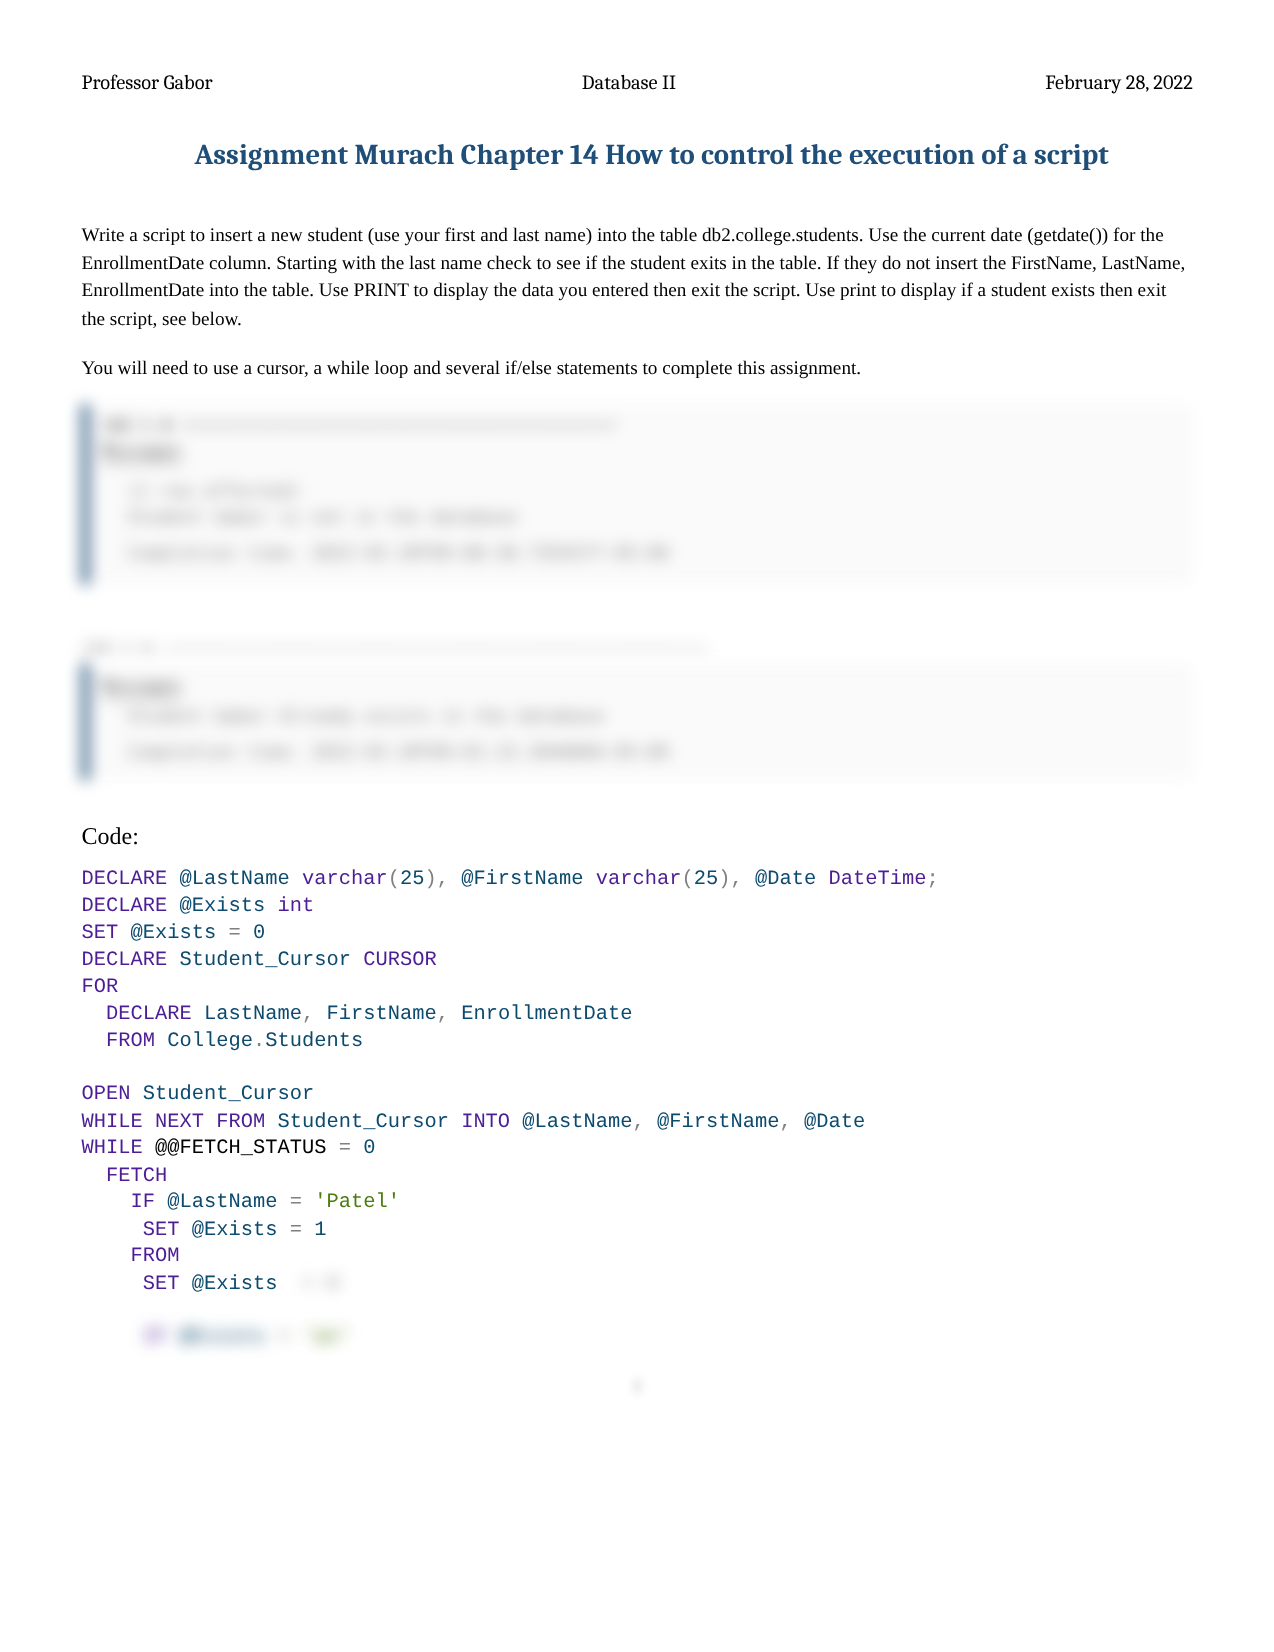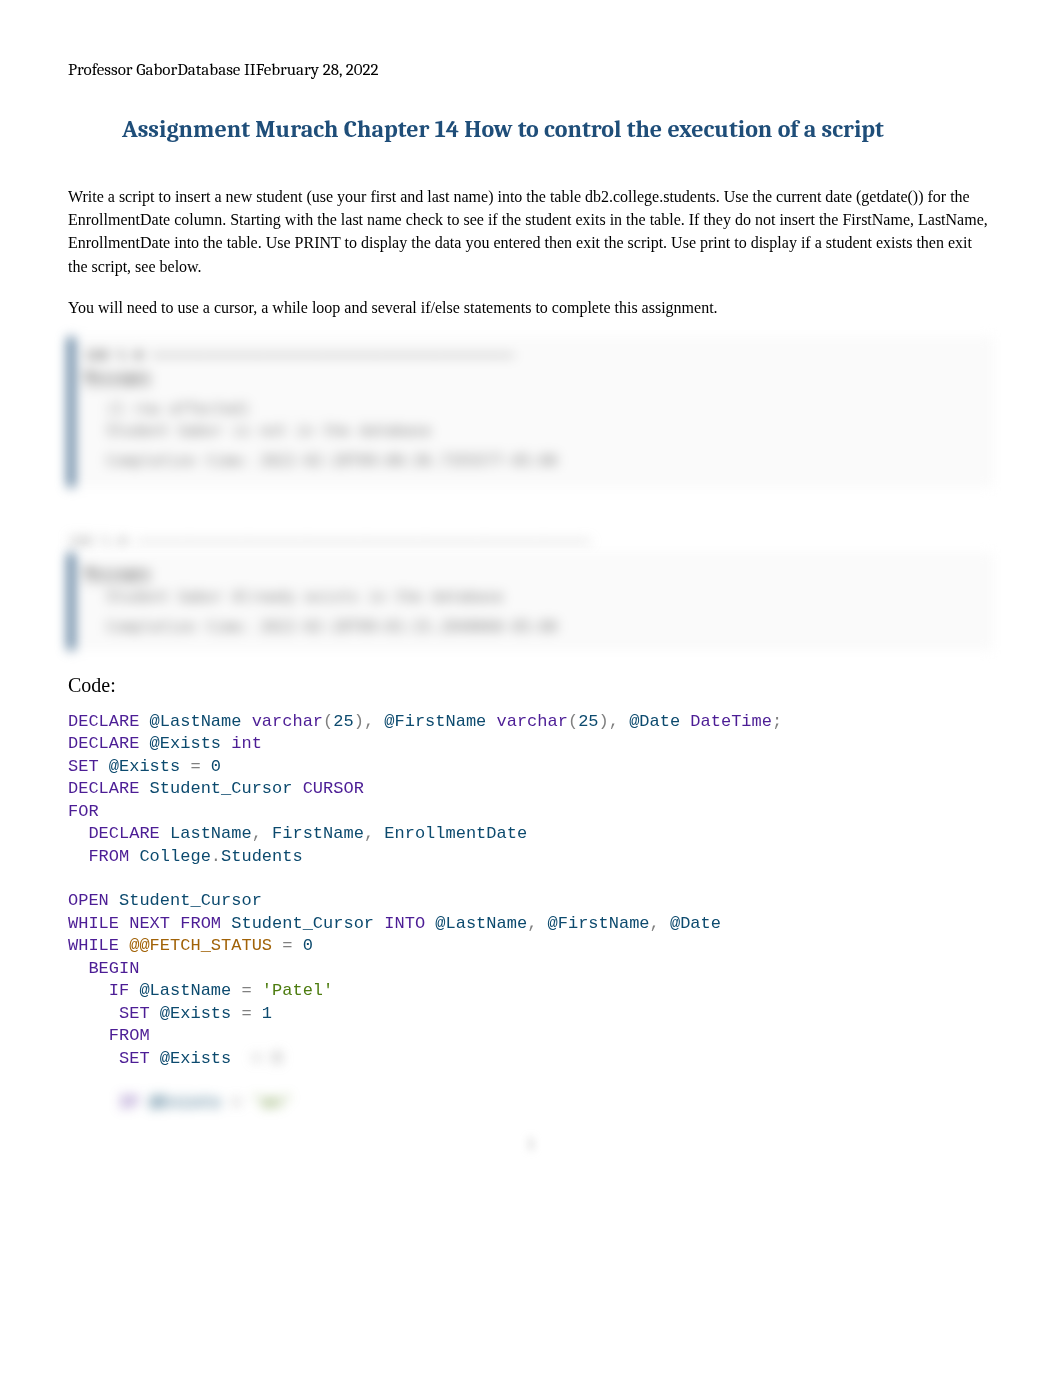--- a/index.html
+++ b/index.html
@@ -9,27 +9,27 @@
     }
     body {
       font-family: Georgia, 'Times New Roman', serif;
       background: #fff;
       width: 1062px;
       padding: 60px 68px 40px 68px;
       color: #000;
     }
     .header-row {
       display: flex;
-      justify-content: flex-start;
+      justify-content: space-between;
       font-family: 'Cambria', Georgia, serif;
       font-size: 17px;
       margin-bottom: 36px;
     }
     .title {
-      text-align: left;
+      text-align: center;
       font-family: 'Cambria', Georgia, serif;
       font-weight: bold;
       font-size: 24px;
       color: #1f4e79;
       margin-bottom: 42px;
       margin-left: 54px;
       margin-right: 30px;
     }
     .body-text {
       font-family: Liberation Serif, serif;
@@ -63,31 +63,31 @@
       margin-bottom: 4px;
       padding-left: 22px;
     }
     .blur {
       filter: blur(6px);
       user-select: none;
     }
     .code-section-label {
       font-family: 'Times New Roman', serif;
       font-size: 20px;
-      margin-top: 24px;
+      margin-top: 36px;
       margin-bottom: 14px;
     }
     .code-block {
       font-family: Consolas, 'Courier New', monospace;
       font-size: 17px;
       line-height: 1.32;
       white-space: pre;
     }
     .kw-blue { color: #4c1d95; }
-    .kw-magenta { color: #a16207; }
+    .kw-magenta { color: #000000; }
     .kw-red { color: #4d7c0f; }
     .kw-gray { color: #808080; }
     .kw-black { color: #0c4a6e; }
     .page-num {
       text-align: center;
       font-size: 16px;
       color: #999;
       filter: blur(4px);
       margin-top: 20px;
     }
@@ -137,21 +137,21 @@
 <span class="kw-blue">DECLARE</span><span class="kw-black"> @Exists </span><span class="kw-blue">int</span>
 <span class="kw-blue">SET</span><span class="kw-black"> @Exists </span><span class="kw-gray">=</span><span class="kw-black"> 0</span>
 <span class="kw-blue">DECLARE</span><span class="kw-black"> Student_Cursor </span><span class="kw-blue">CURSOR</span>
 <span class="kw-blue">FOR</span>
 <span class="kw-blue">  DECLARE</span><span class="kw-black"> LastName</span><span class="kw-gray">,</span><span class="kw-black"> FirstName</span><span class="kw-gray">,</span><span class="kw-black"> EnrollmentDate</span>
 <span class="kw-blue">  FROM</span><span class="kw-black"> College</span><span class="kw-gray">.</span><span class="kw-black">Students</span>
 <span> </span>
 <span class="kw-blue">OPEN</span><span class="kw-black"> Student_Cursor</span>
 <span class="kw-blue">WHILE</span><span class="kw-blue"> NEXT</span><span class="kw-blue"> FROM</span><span class="kw-black"> Student_Cursor </span><span class="kw-blue">INTO</span><span class="kw-black"> @LastName</span><span class="kw-gray">,</span><span class="kw-black"> @FirstName</span><span class="kw-gray">,</span><span class="kw-black"> @Date</span>
 <span class="kw-blue">WHILE</span><span class="kw-magenta"> @@FETCH_STATUS</span><span class="kw-gray"> =</span><span class="kw-black"> 0</span>
-<span class="kw-blue">  BEGIN</span>
+<span class="kw-blue">  FETCH</span>
 <span class="kw-blue">    IF</span><span class="kw-black"> @LastName </span><span class="kw-gray">=</span><span class="kw-red"> 'Patel'</span>
 <span class="kw-blue">     SET</span><span class="kw-black"> @Exists </span><span class="kw-gray">=</span><span class="kw-black"> 1</span>
 <span class="kw-blue">    FROM</span>
 <span class="kw-blue">     SET</span><span class="kw-black"> @Exists</span><span class="blur" style="color:#888;">  = 0</span>
 <span class="blur"> </span>
 <span class="blur"><span class="kw-blue">     IF</span><span class="kw-black"> @Exists </span><span class="kw-gray">=</span><span class="kw-red"> 'an'</span></span></div>
 
 <div class="page-num">1</div>
 
 </body></html>

